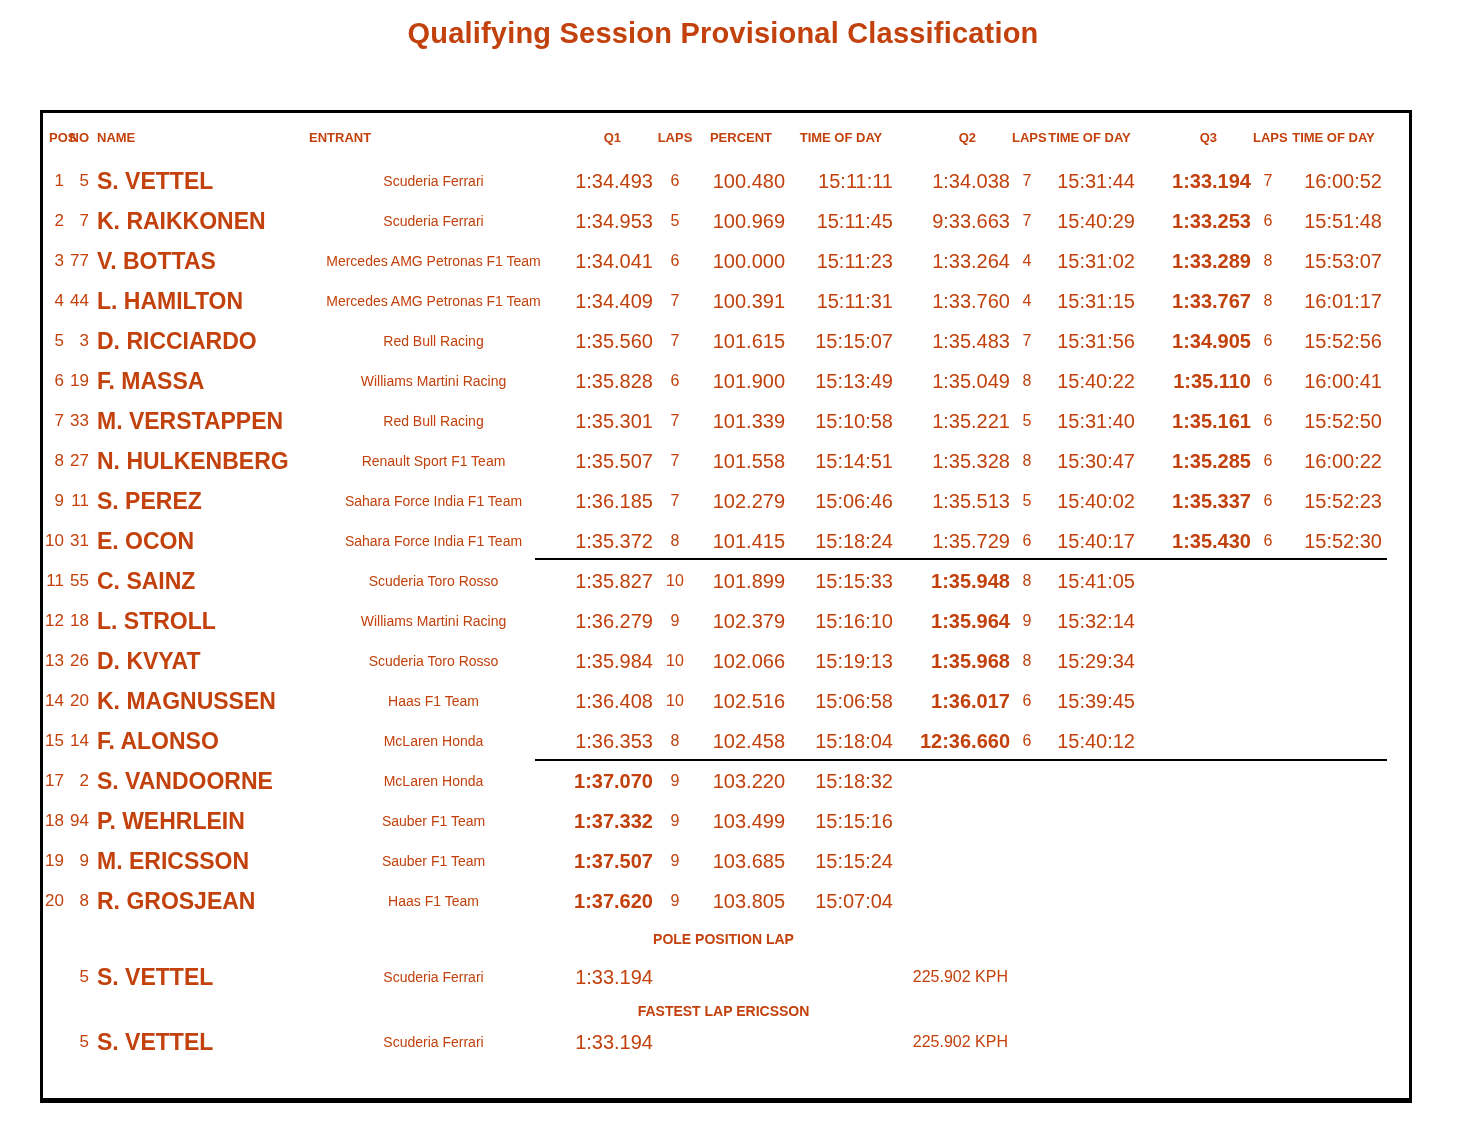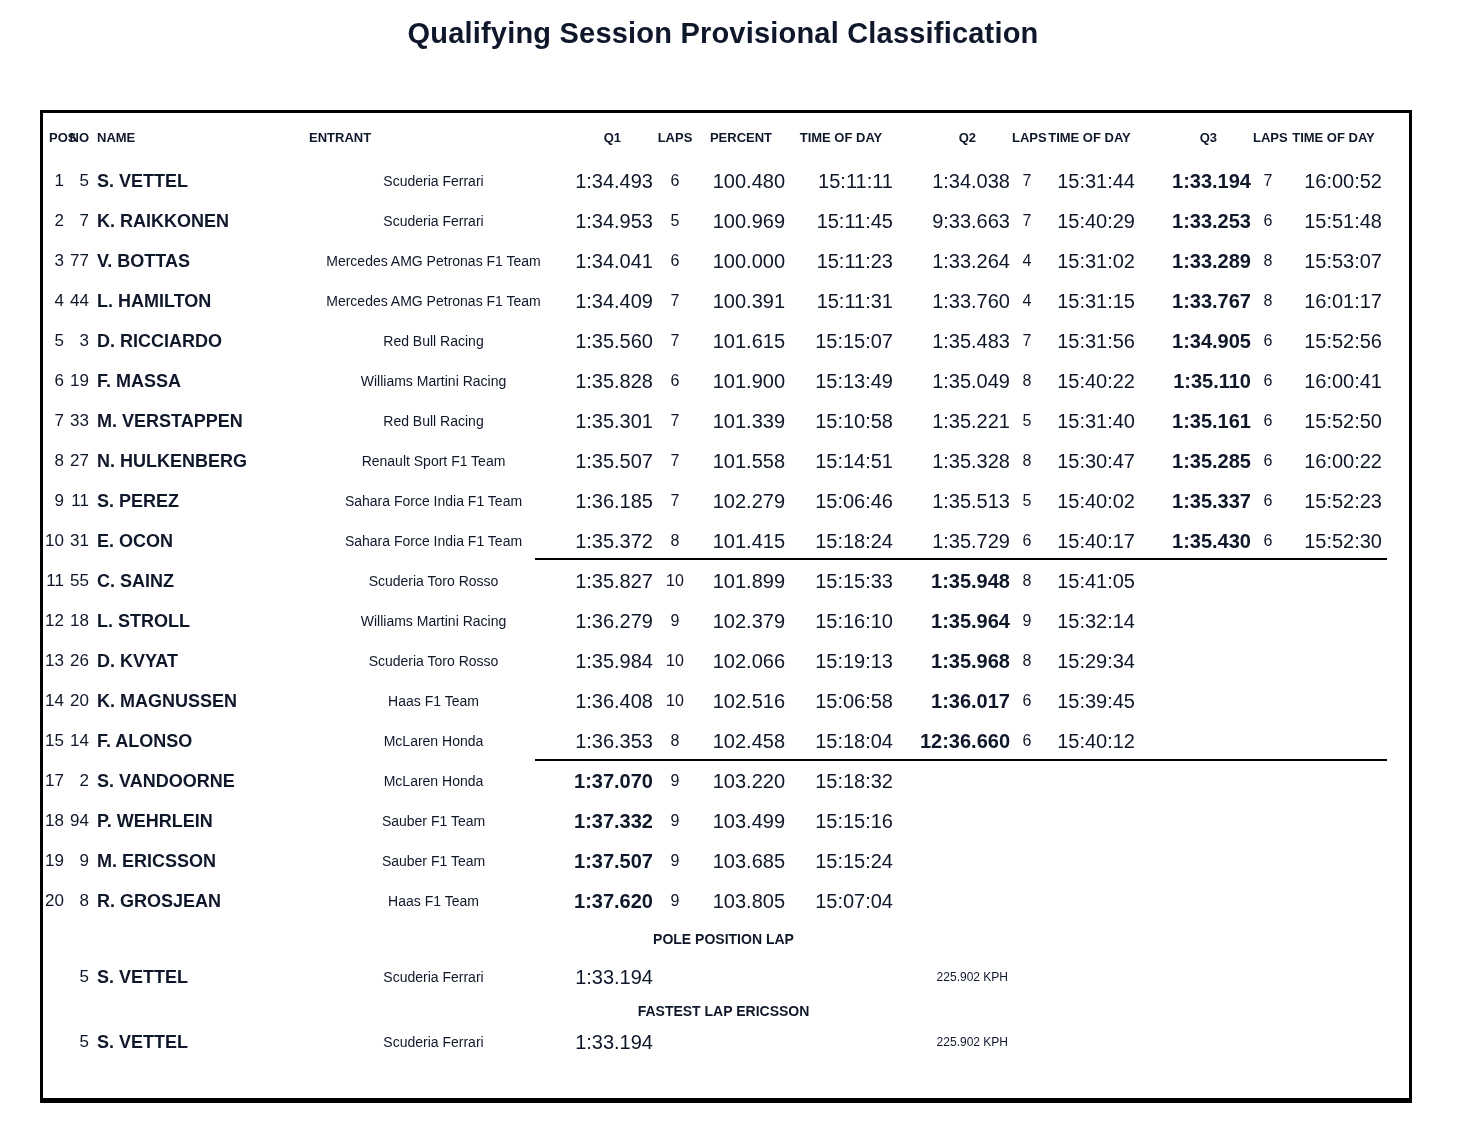--- a/index.html
+++ b/index.html
@@ -1,18 +1,18 @@
 <!DOCTYPE html>
 <html><head>
 <meta charset="utf-8">
 <style>
   html,body { margin:0; padding:0; background:#ffffff; }
   .page {
     position:relative; width:1460px; height:1142px; background:#ffffff;
-    color:#0f172a; font-family:"Liberation Sans","DejaVu Sans",sans-serif;
+    color:#c2410c; font-family:"Liberation Sans","DejaVu Sans",sans-serif;
     overflow:hidden;
   }
   .title {
     position:absolute; top:17px; left:0; width:100%;
     padding-right:14px; box-sizing:border-box;
     text-align:center; font-size:29px; font-weight:bold; margin:0;
     letter-spacing:0.2px;
   }
   .frame {
     position:absolute; left:40px; top:110px; width:1372px; height:993px;
@@ -33,36 +33,36 @@
   th.h-ent { text-align:left; padding-left:9px; }
   th.h-q1 { text-align:right; padding-right:34px; }
   th.h-q2, th.h-q3 { text-align:right; padding-right:36px; }
   th.h-laps { text-align:center; }
   th.h-laps-sm { text-align:center; padding-right:22px; }
   th.h-mid { text-align:center; }
 
   td.ra { text-align:right; padding-right:2px; }
   td.pos { text-align:right; padding-right:4px; font-size:17px; }
   td.no { text-align:right; padding-right:3px; font-size:17px; }
-  td.name { text-align:left; padding-left:5px; font-weight:bold; font-size:18px; }
+  td.name { text-align:left; padding-left:5px; font-weight:bold; font-size:23px; }
   td.ent { text-align:center; padding-left:9px; font-size:14px; }
   td.time { font-size:20px; }
   td.laps { text-align:center; font-size:16px; }
   td.best { font-weight:bold; }
 
   tr.h-row { }
   tr.h-row td {
     text-align:center; font-weight:bold; font-size:14px;
     padding-left:20px;
   }
   tr.h-pole { height:36px; }
   tr.s-pole { height:40px; }
   tr.h-fast { height:28px; }
   tr.s-fast { height:34px; }
-  td.speed { text-align:right; padding-right:4px; font-size:12px; }
+  td.speed { text-align:right; padding-right:4px; font-size:16px; }
 
   .cutoff {
     position:absolute; left:535px; width:852px; height:2px; background:#000;
   }
   .cutoff-q3 { top:558px; }
   .cutoff-q2 { top:759px; }
 </style>
 </head>
 <body>
 

